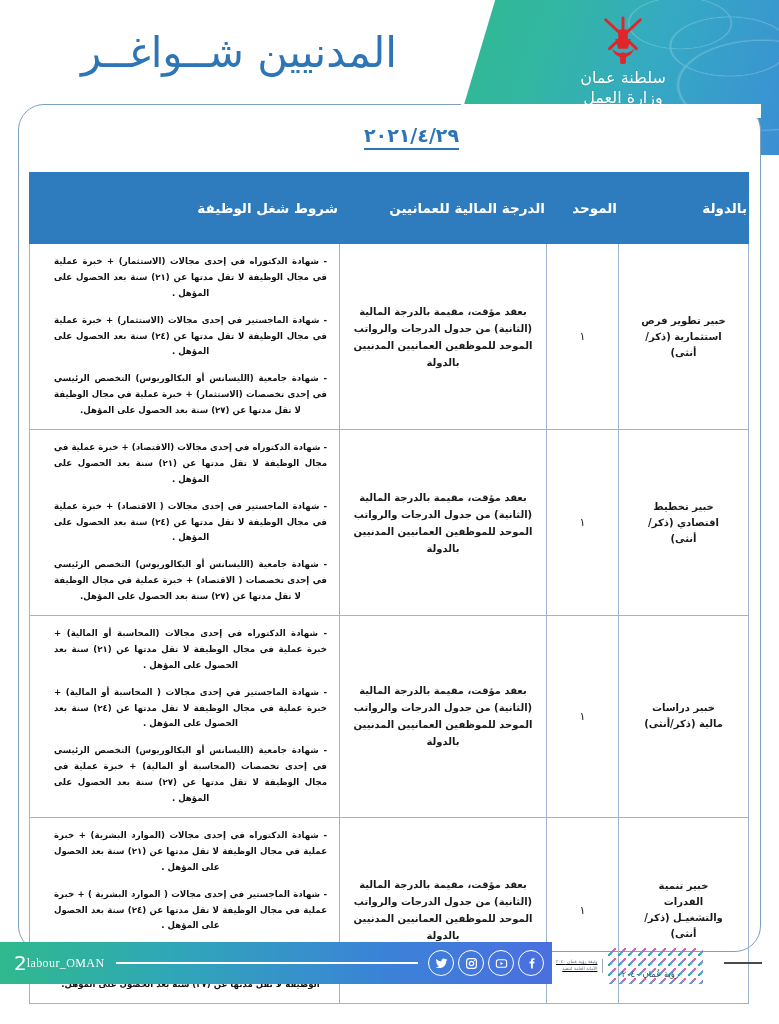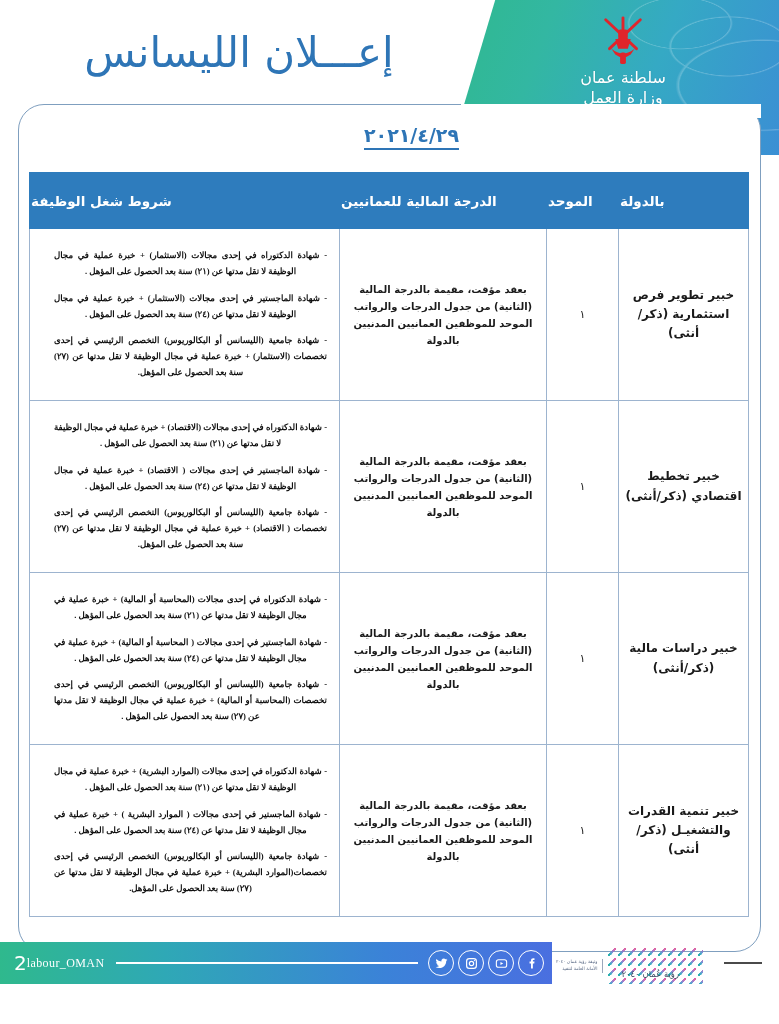--- a/index.html
+++ b/index.html
@@ -139,40 +139,40 @@
   }
   .vac-table th,
   .vac-table td {
     border: 1px solid #9db4cf;
     vertical-align: middle;
     box-sizing: border-box;
   }
   .vac-table thead th {
     background: #2e7cbd;
     color: #ffffff;
-    height: 56px;
+    height: 71px;
     font-family: "DejaVu Sans", sans-serif;
     font-size: 13.5px;
     font-weight: bold;
-    text-align: left;
+    text-align: right;
     border-color: #2e7cbd;
   }
   .col-job    { width: 130px; }
   .col-count  { width:  72px; }
   .col-grade  { width: 207px; }
   .col-reqs   { width: 310px; }
 
   .cell-job {
     text-align: center;
     font-family: "DejaVu Sans", sans-serif;
-    font-size: 12px;
+    font-size: 10px;
     font-weight: bold;
     color: #1a1a1a;
     line-height: 1.6;
-    padding: 6px 4px;
+    padding: 6px 20px;
   }
   .cell-count {
     text-align: center;
     font-family: "DejaVu Sans", sans-serif;
     font-size: 11px;
     color: #1a1a1a;
   }
   .cell-grade {
     text-align: center;
     font-family: "DejaVu Sans", sans-serif;
@@ -187,21 +187,20 @@
     text-align-last: center;
     font-family: "DejaVu Sans", sans-serif;
     font-size: 8.6px;
     font-weight: bold;
     color: #111111;
     line-height: 1.85;
     padding: 10px 12px;
   }
   .cell-reqs p {
     margin: 0 0 11px 12px;
-    font-family: Liberation Serif, serif;
   }
   .cell-reqs p:last-child { margin-bottom: 0; }
 
   .row-h { height: 172px; }
 
   
   .footer-band {
     position: absolute;
     left: 0;
     top: 942px;
@@ -251,20 +250,21 @@
 
   .vision-logo {
     position: absolute;
     left: 556px;
     top: 946px;
     width: 180px;
     height: 40px;
     display: flex;
     align-items: center;
     direction: ltr;
+    text-decoration: underline;
   }
   .vision-sub {
     font-family: "DejaVu Sans", sans-serif;
     font-size: 4.5px;
     color: #5b6b86;
     line-height: 1.5;
     border-right: 1px solid #9aa7bb;
     padding-right: 5px;
     margin-right: 4px;
     text-align: right;
@@ -325,21 +325,21 @@
       </g>
       <rect x="25" y="16" width="10" height="10" rx="2" fill="#e0252b"></rect>
       <path d="M22 26 h16 l-3 10 h-10 z" fill="#e0252b"></path>
       <path d="M18 36 q12 10 24 0 l-4 6 q-8 6 -16 0 z" fill="#e0252b"></path>
       <rect x="27" y="40" width="6" height="12" rx="2" fill="#e0252b"></rect>
     </svg>
     <span class="emblem-line">سلطنة عمان</span>
     <span class="emblem-line">وزارة العمل</span>
   </div>
 
-  <div class="page-title">إعـــلان الليسانس</div>
+  <div class="page-title">المدنيين شــواغــر</div>
 </div>
 
 <div class="page-frame"></div>
 <div class="frame-notch"></div>
 
 <div class="doc-date">
   <span>٢٠٢١/٤/٢٩</span>
 </div>
 
 <table class="vac-table">

